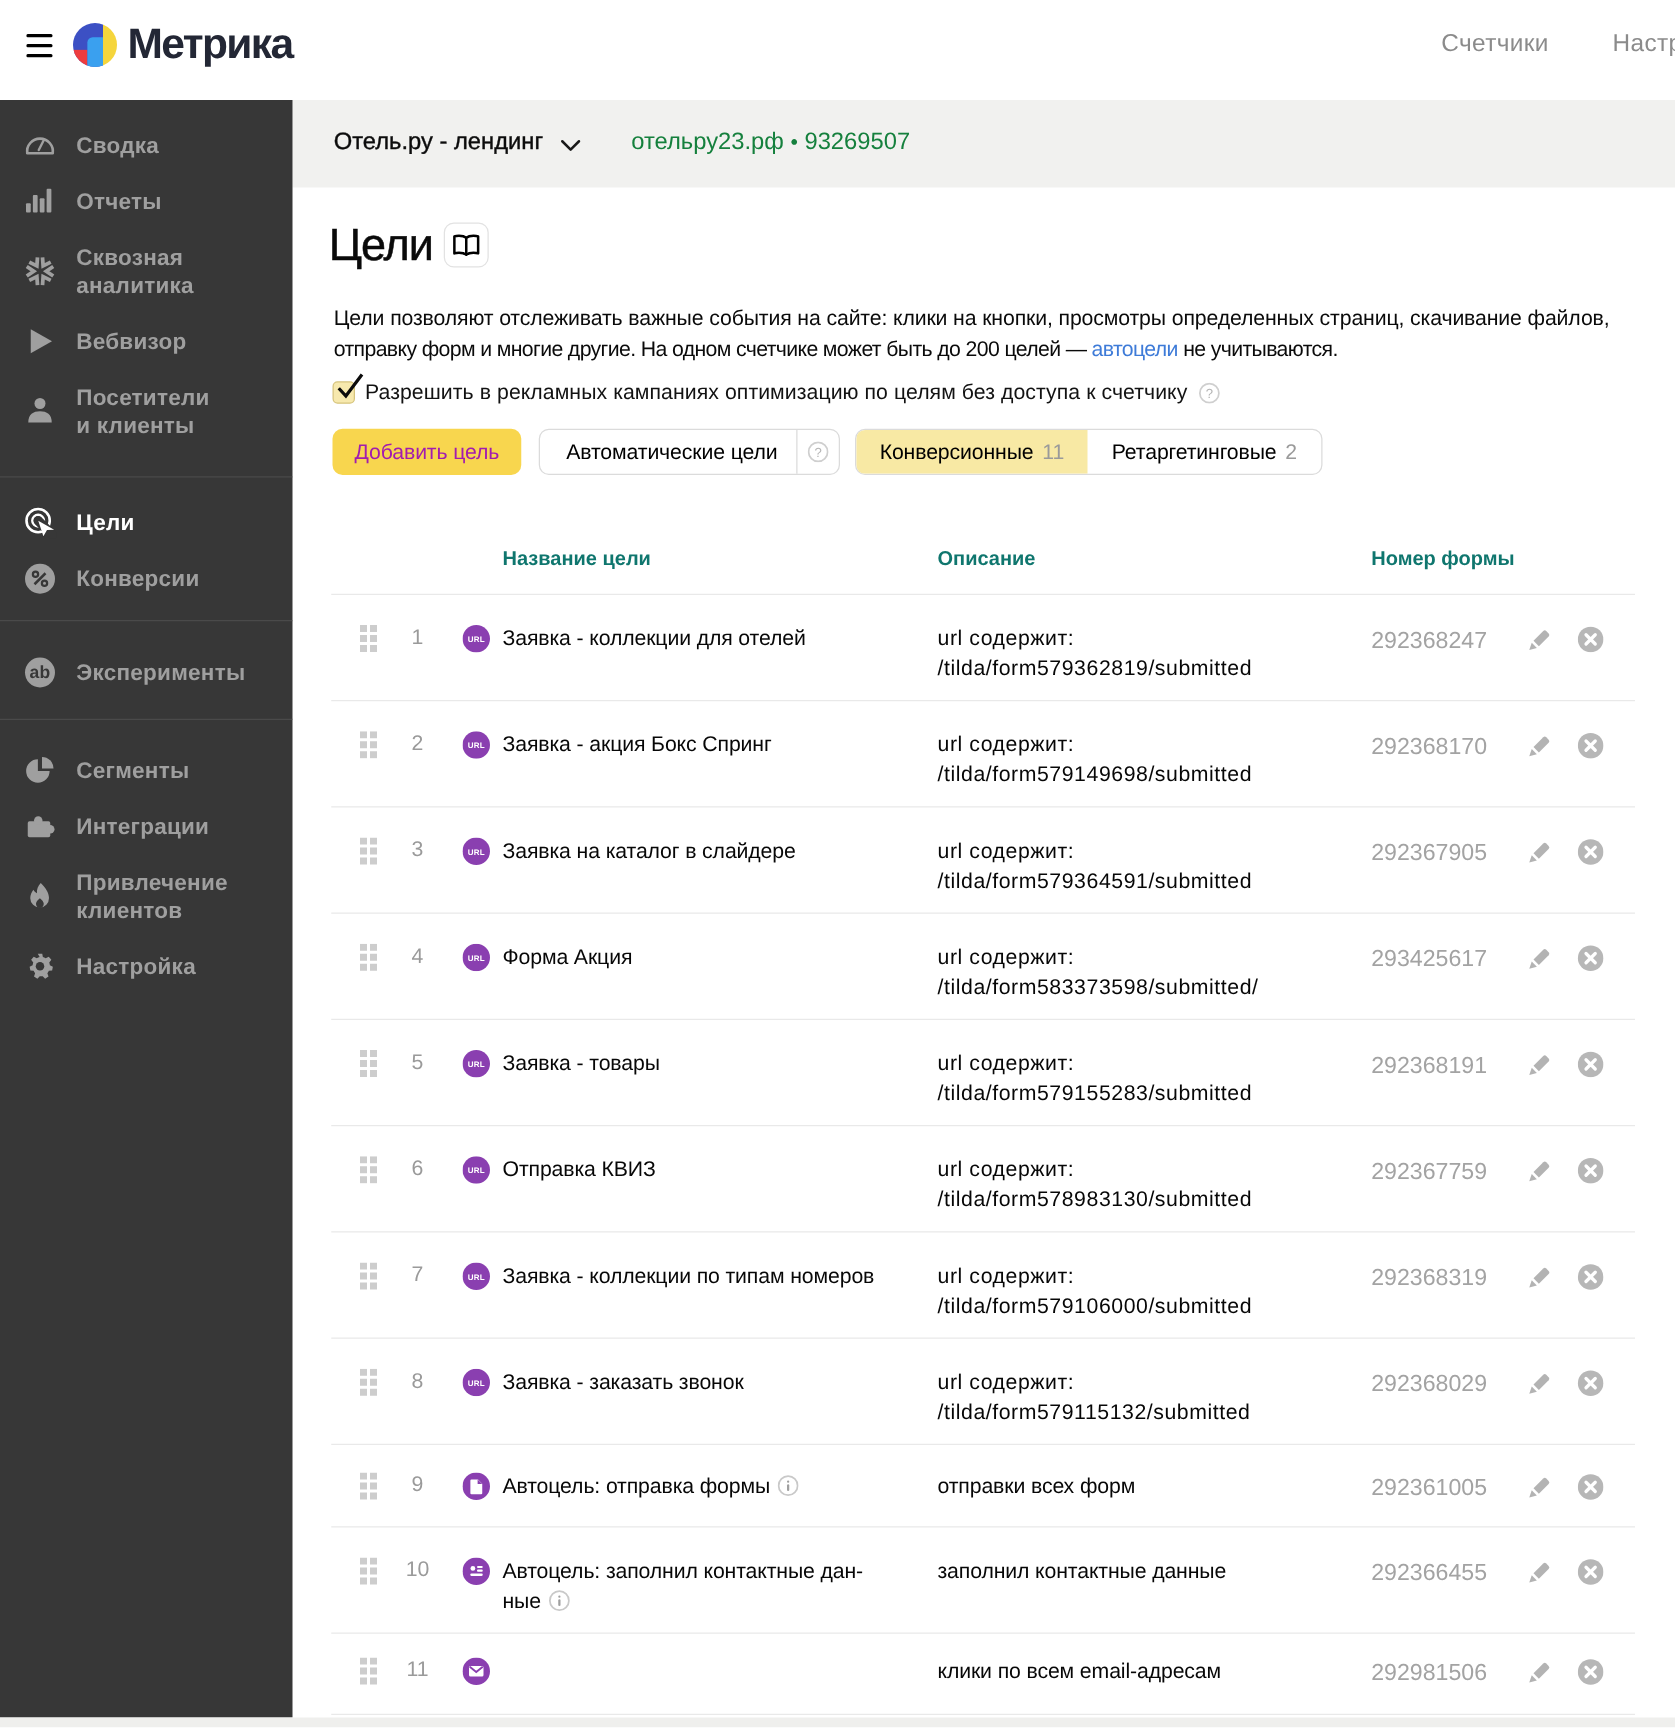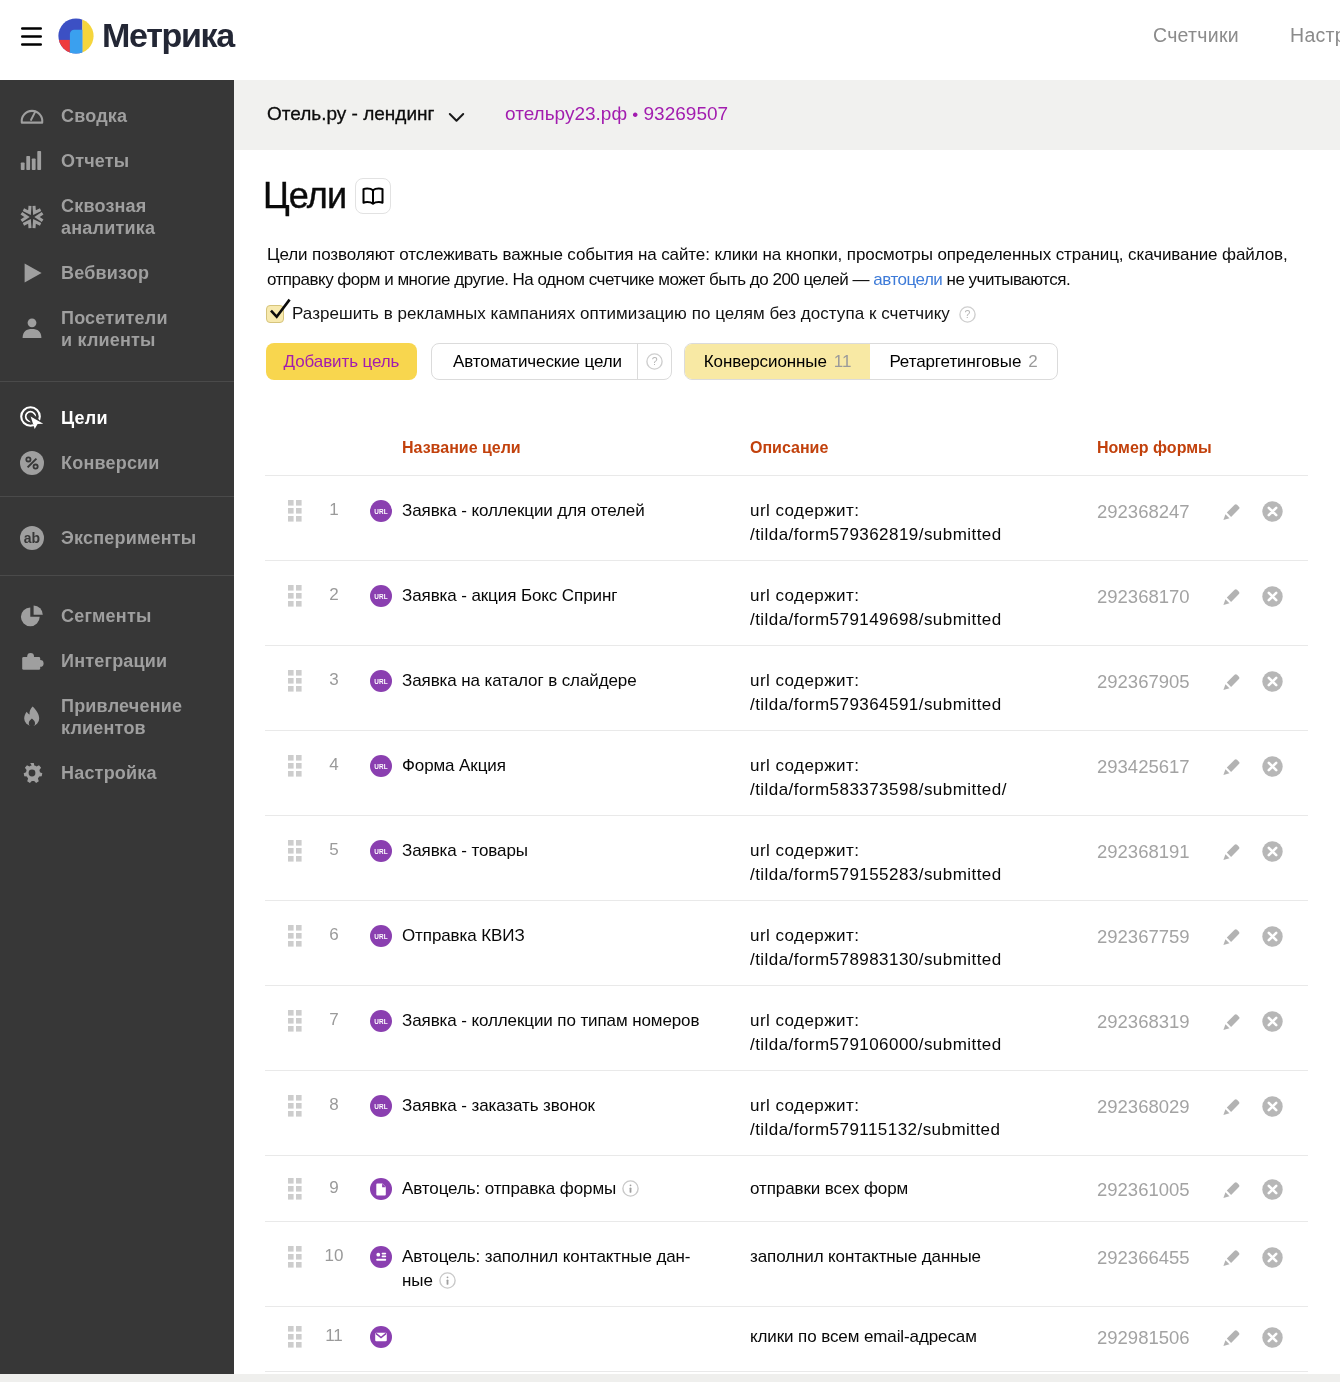--- a/index.html
+++ b/index.html
@@ -12,39 +12,39 @@
 
 .sb{position:absolute;left:0;top:80px;width:234px;height:1294px;background:#373737;color:#9f9f9f;overflow:hidden}
 .sb .it{display:flex;align-items:center;height:45px;padding:0 10px 0 18.5px;line-height:22px;font-size:18px;font-weight:bold;letter-spacing:.2px}
 .sb .it2{height:67px}
 .sb .ic{width:26px;height:26px;flex:0 0 26px;margin-right:16.5px;display:flex;align-items:center;justify-content:center}
 .sb .sep{border-top:1px solid #4a4a4a;height:0}
 .sb .active{color:#fff}
 
 .crumb{position:absolute;left:234px;top:80px;width:1106px;height:70px;background:#f1f1ef}
 .cname{position:absolute;left:33px;top:23px;font-size:19px;color:#0c0c0c;-webkit-text-stroke:.3px #0c0c0c}
-.cid{position:absolute;left:271px;top:23px;font-size:19px;color:#a21caf}
+.cid{position:absolute;left:271px;top:23px;font-size:19px;color:#15803d}
 
 .title{position:absolute;left:263px;top:175px;font-size:36px;color:#0a0a0a;letter-spacing:-.8px;-webkit-text-stroke:.4px #0a0a0a}
 .bookbtn{position:absolute;left:355px;top:178px;width:36px;height:36px;border:1px solid #e2e2e2;border-radius:8px;display:flex;align-items:center;justify-content:center;background:#fff}
 .para{position:absolute;left:267px;top:243px;font-size:17px;line-height:24.5px;color:#0a0a0a;letter-spacing:-.1px}
 .para a{color:#3e7bd8;text-decoration:none}
 .cbrow{position:absolute;left:266px;top:296px;width:760px;height:34px}
 .cbbox{position:absolute;left:0;top:9px;width:18px;height:18px;background:#f7e9ae;border:1px solid #d6c47c;border-radius:4px}
 .cblabel{position:absolute;left:26px;top:8px;font-size:17px;color:#121212;letter-spacing:-.1px}
 .btn{position:absolute;height:37px;border-radius:8px;font-size:17px;display:flex;align-items:center;justify-content:center;letter-spacing:-.1px}
 .btn-y{left:266px;top:343px;width:151px;background:#f8d64e;color:#a21caf}
 .btn-w{left:431px;top:343px;width:241px;background:#fff;border:1px solid #dbdbdb;color:#000;justify-content:flex-start}
 .tabs{position:absolute;left:684px;top:343px;width:374px;height:37px;border:1px solid #dbdbdb;border-radius:8px;background:#fff;display:flex;overflow:hidden}
 .tab{display:flex;align-items:center;justify-content:center;font-size:17px;color:#000;letter-spacing:-.1px}
 .tab .cnt{color:#9a9a9a;margin-left:7px}
 .tab.sel{background:#f8e9a4}.tab{display:flex;align-items:center;justify-content:center}.t1{width:186px}.t2{width:188px}
 
 .tbl{position:absolute;left:265px;top:430px;width:1043px}
-.thead{position:relative;height:45px;font-size:16px;font-weight:bold;color:#c2410c}
+.thead{position:relative;height:45px;font-size:16px;font-weight:bold;color:#0f766e}
 .thead span{position:absolute;top:9px}
 .row{position:relative;border-top:1px solid #e9e9e9;font-size:17px;color:#070707}
 .row .drag{position:absolute;left:23px;top:25px}
 .row .num{position:absolute;left:54px;width:30px;text-align:center;top:24px;color:#9a9a9a}
 .row .gicon{position:absolute;left:105px;top:13px;width:22px;height:22px}
 .row .name{position:absolute;left:137px;top:23px;width:305px;line-height:24px;letter-spacing:-.1px}
 .row .desc{position:absolute;left:485px;top:23px;width:340px;line-height:24px;letter-spacing:.45px}
 .row .desc.c{letter-spacing:-.1px}
 .row .gid{position:absolute;left:832px;top:24px;color:#a3a3a3;font-size:18.5px}
 .row .pnc{position:absolute;left:956px;top:26px}

